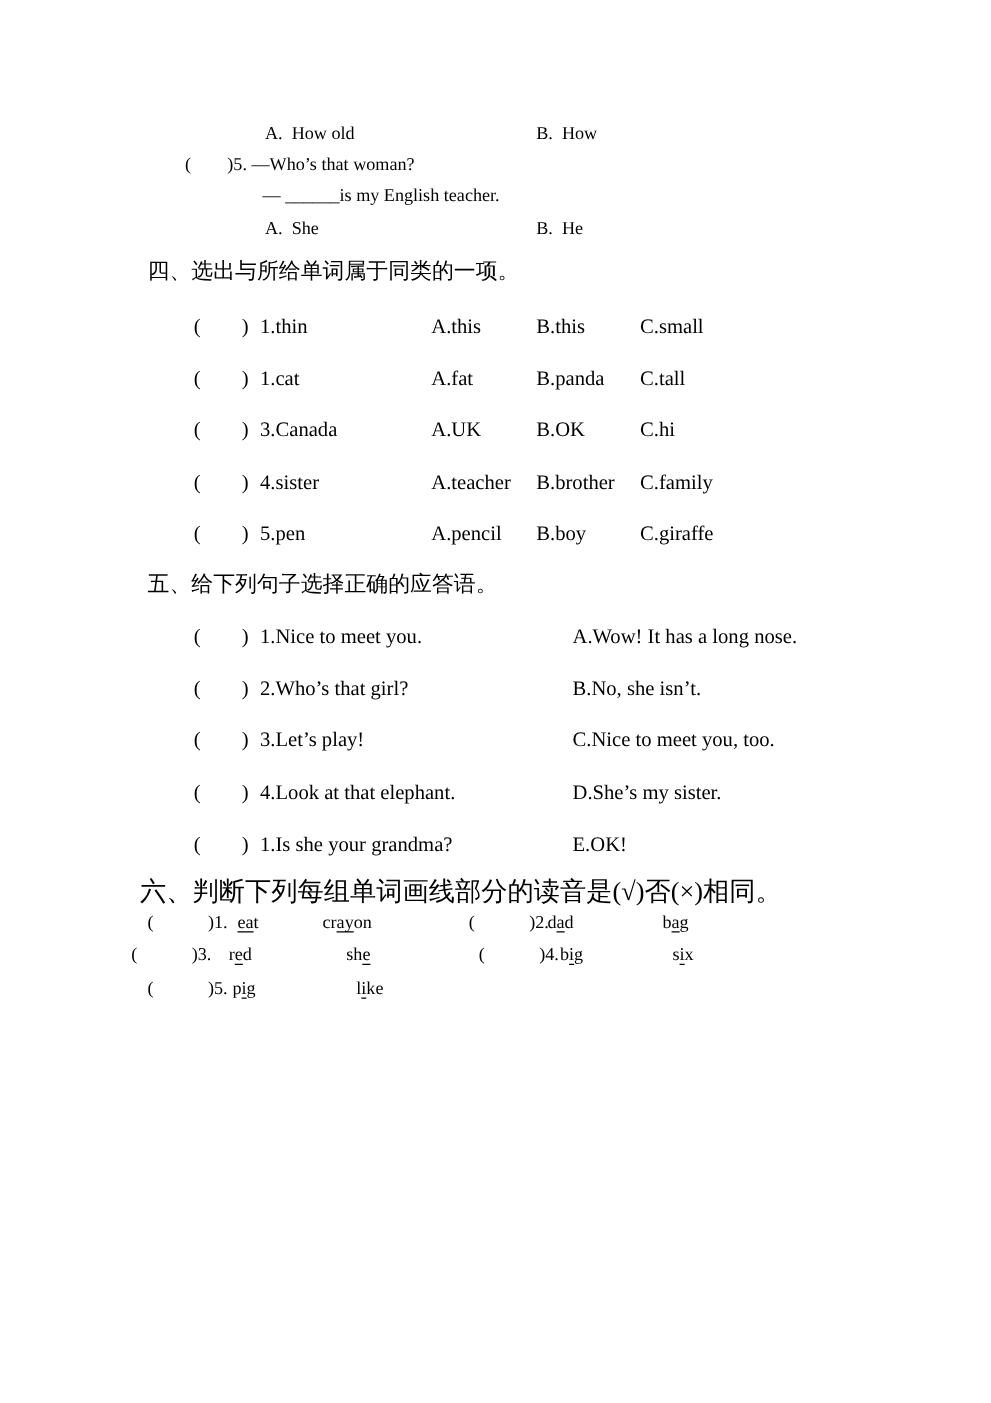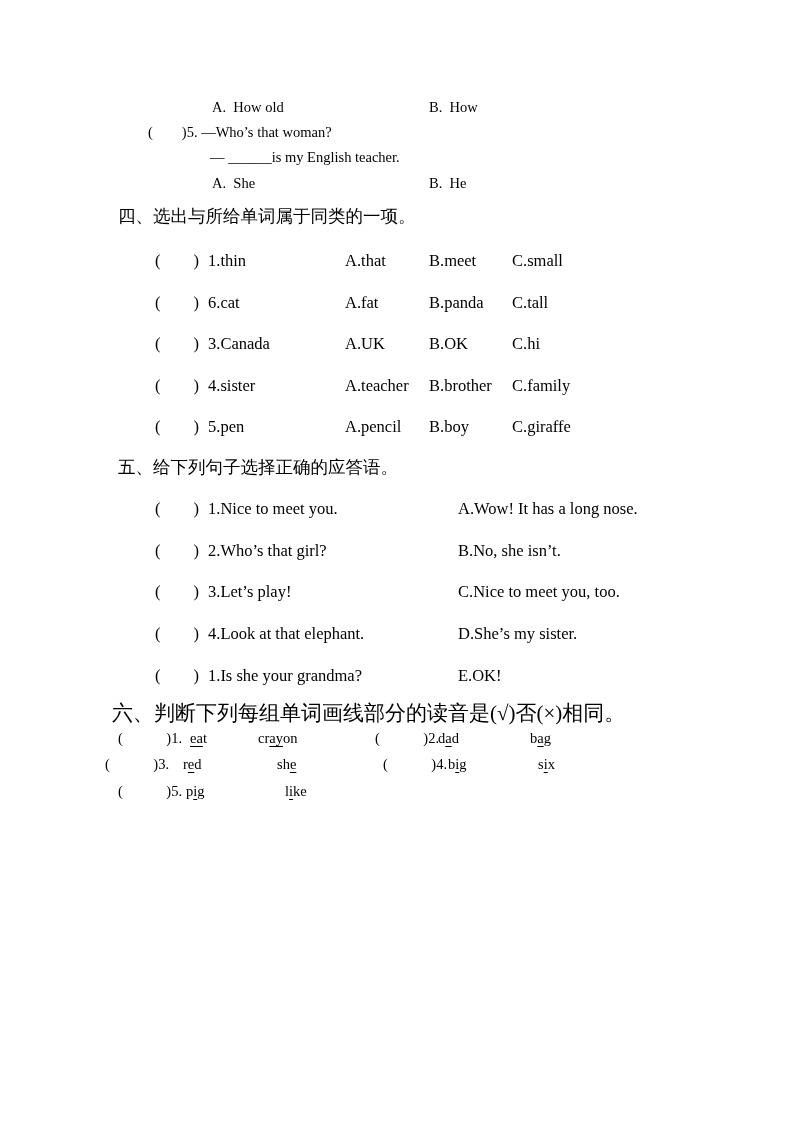--- a/index.html
+++ b/index.html
@@ -43,27 +43,27 @@
     <span class="t" style="left:429px">B.  He</span>
   </div>
 
   <div class="ln head" style="top:204px">
     <span class="t" style="left:118px">四、选出与所给单词属于同类的一项。</span>
   </div>
 
   <div class="ln body16" style="top:251px">
     <span class="t" style="left:155px">(        )</span>
     <span class="t" style="left:208px">1.thin</span>
-    <span class="t" style="left:345px">A.that</span>
-    <span class="t" style="left:429px">B.meet</span>
+    <span class="t" style="left:345px">A.this</span>
+    <span class="t" style="left:429px">B.this</span>
     <span class="t" style="left:512px">C.small</span>
   </div>
   <div class="ln body16" style="top:293px">
     <span class="t" style="left:155px">(        )</span>
-    <span class="t" style="left:208px">6.cat</span>
+    <span class="t" style="left:208px">1.cat</span>
     <span class="t" style="left:345px">A.fat</span>
     <span class="t" style="left:429px">B.panda</span>
     <span class="t" style="left:512px">C.tall</span>
   </div>
   <div class="ln body16" style="top:334px">
     <span class="t" style="left:155px">(        )</span>
     <span class="t" style="left:208px">3.Canada</span>
     <span class="t" style="left:345px">A.UK</span>
     <span class="t" style="left:429px">B.OK</span>
     <span class="t" style="left:512px">C.hi</span>

